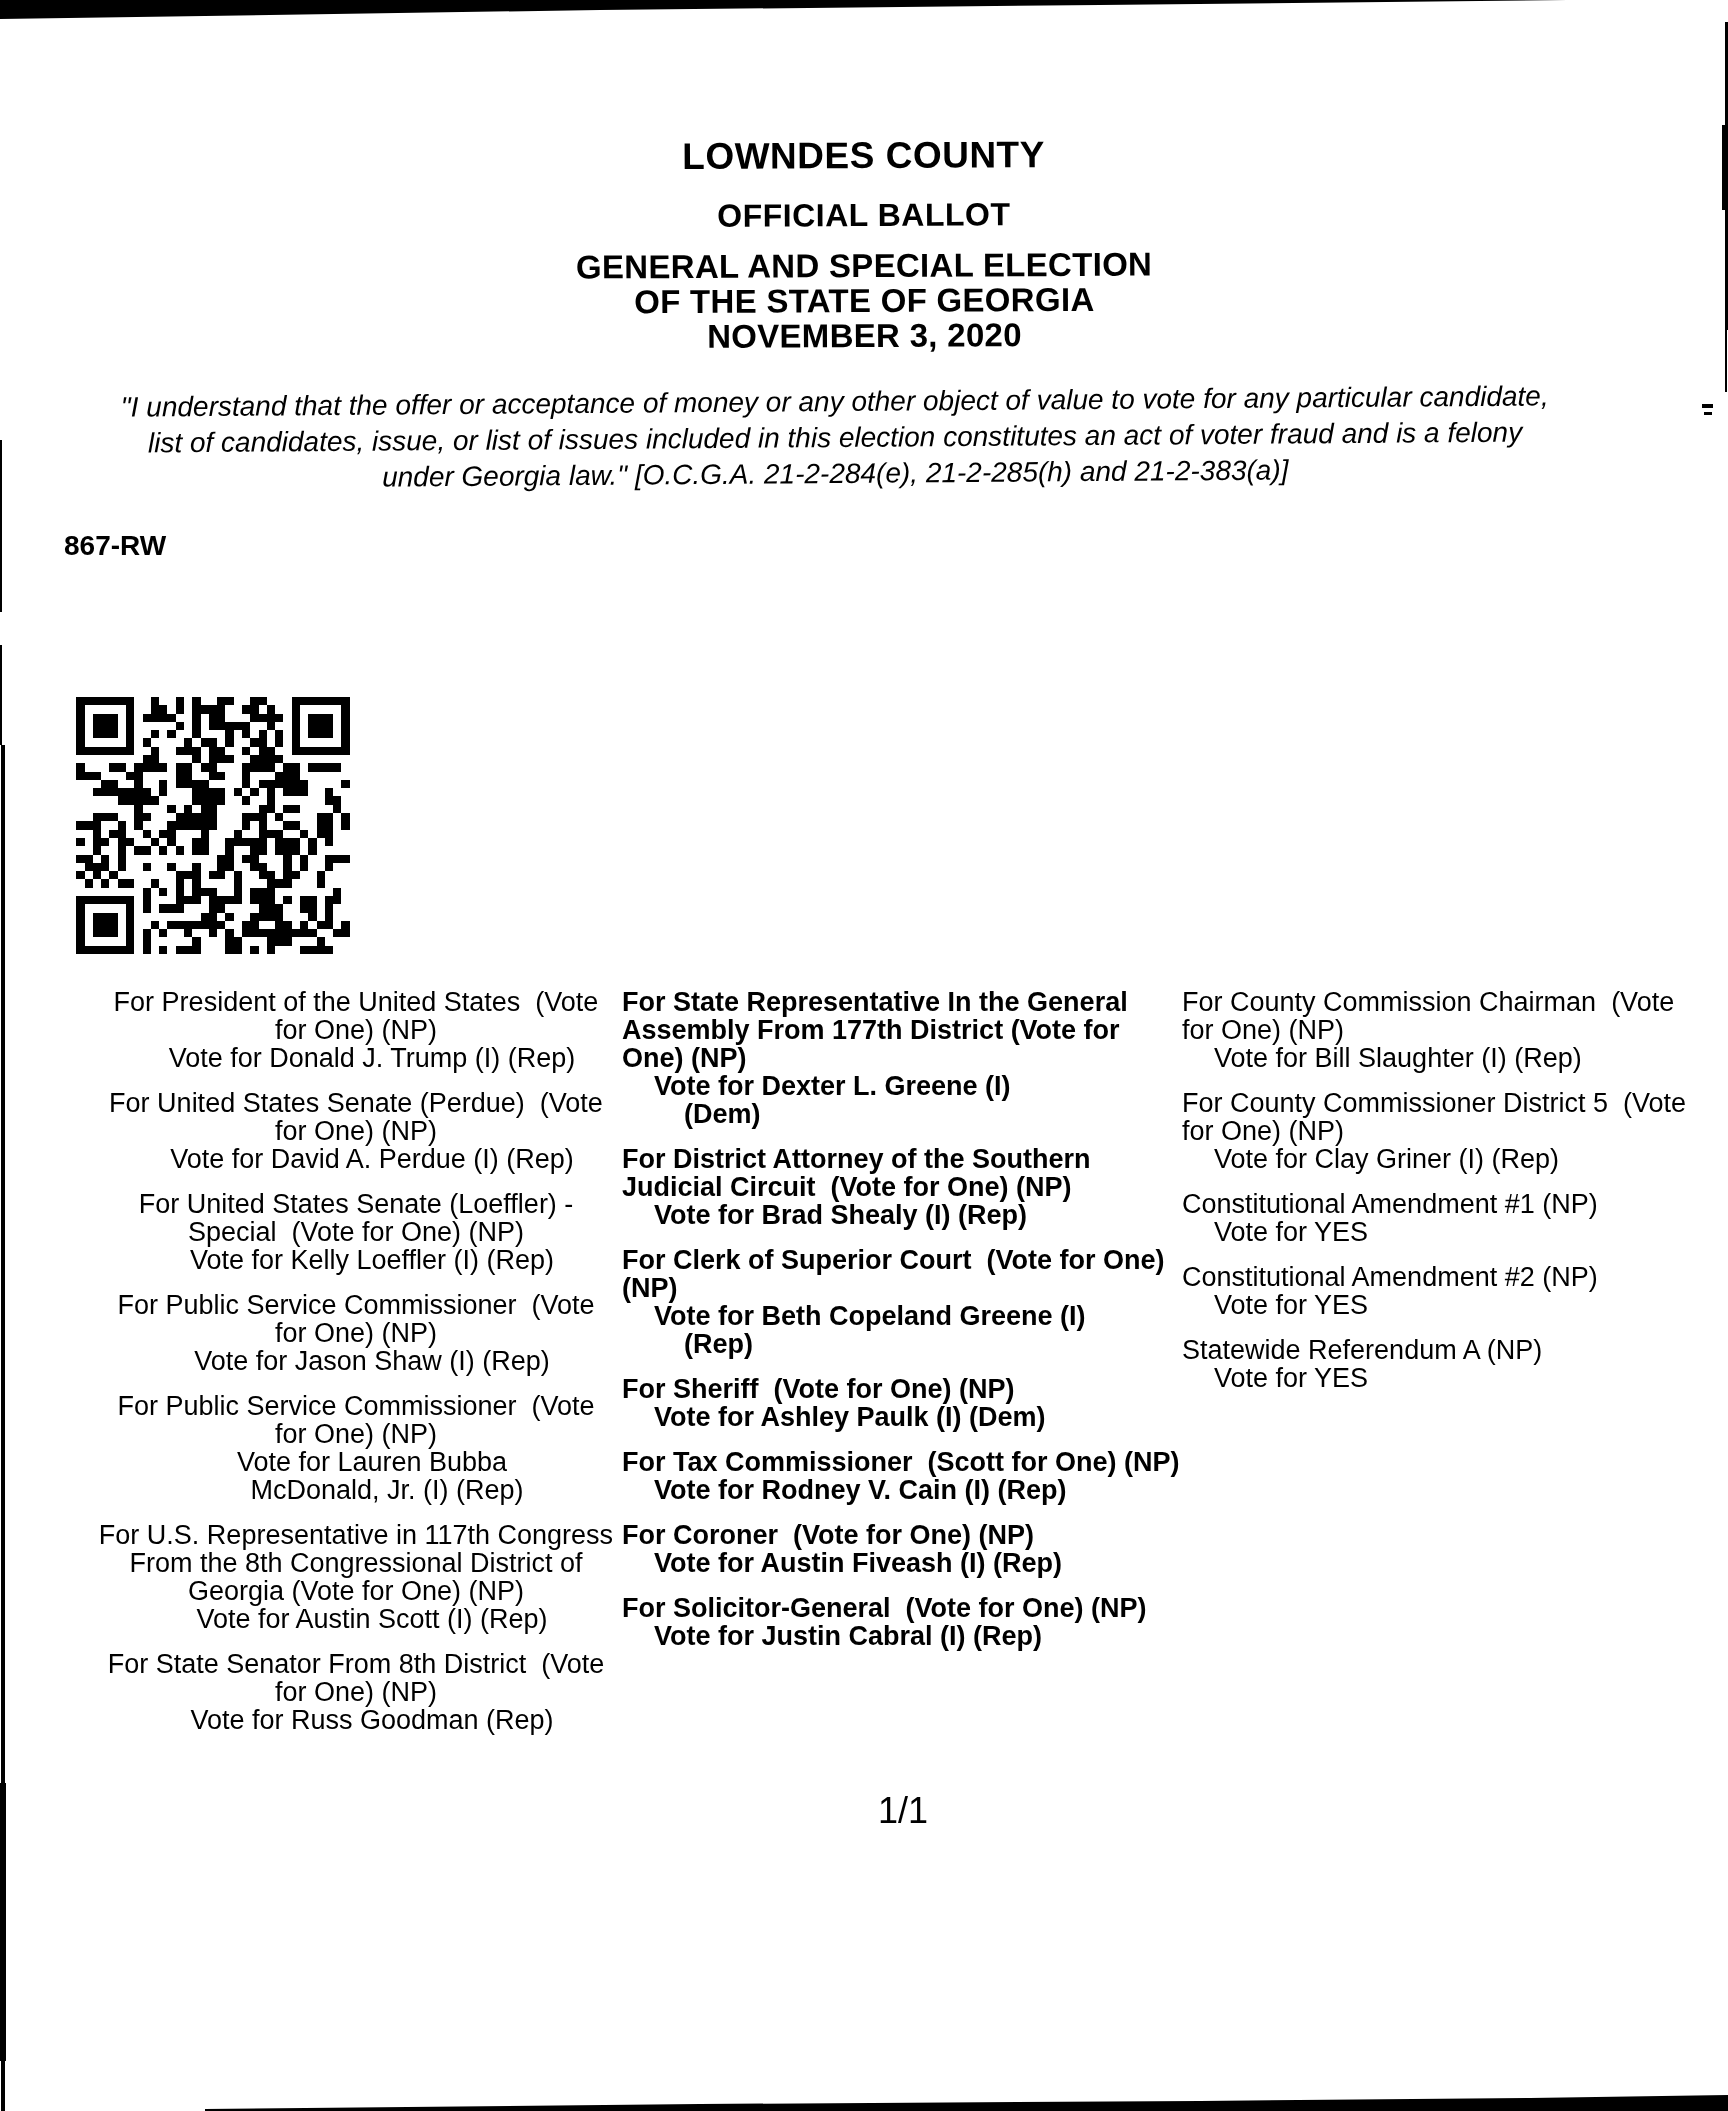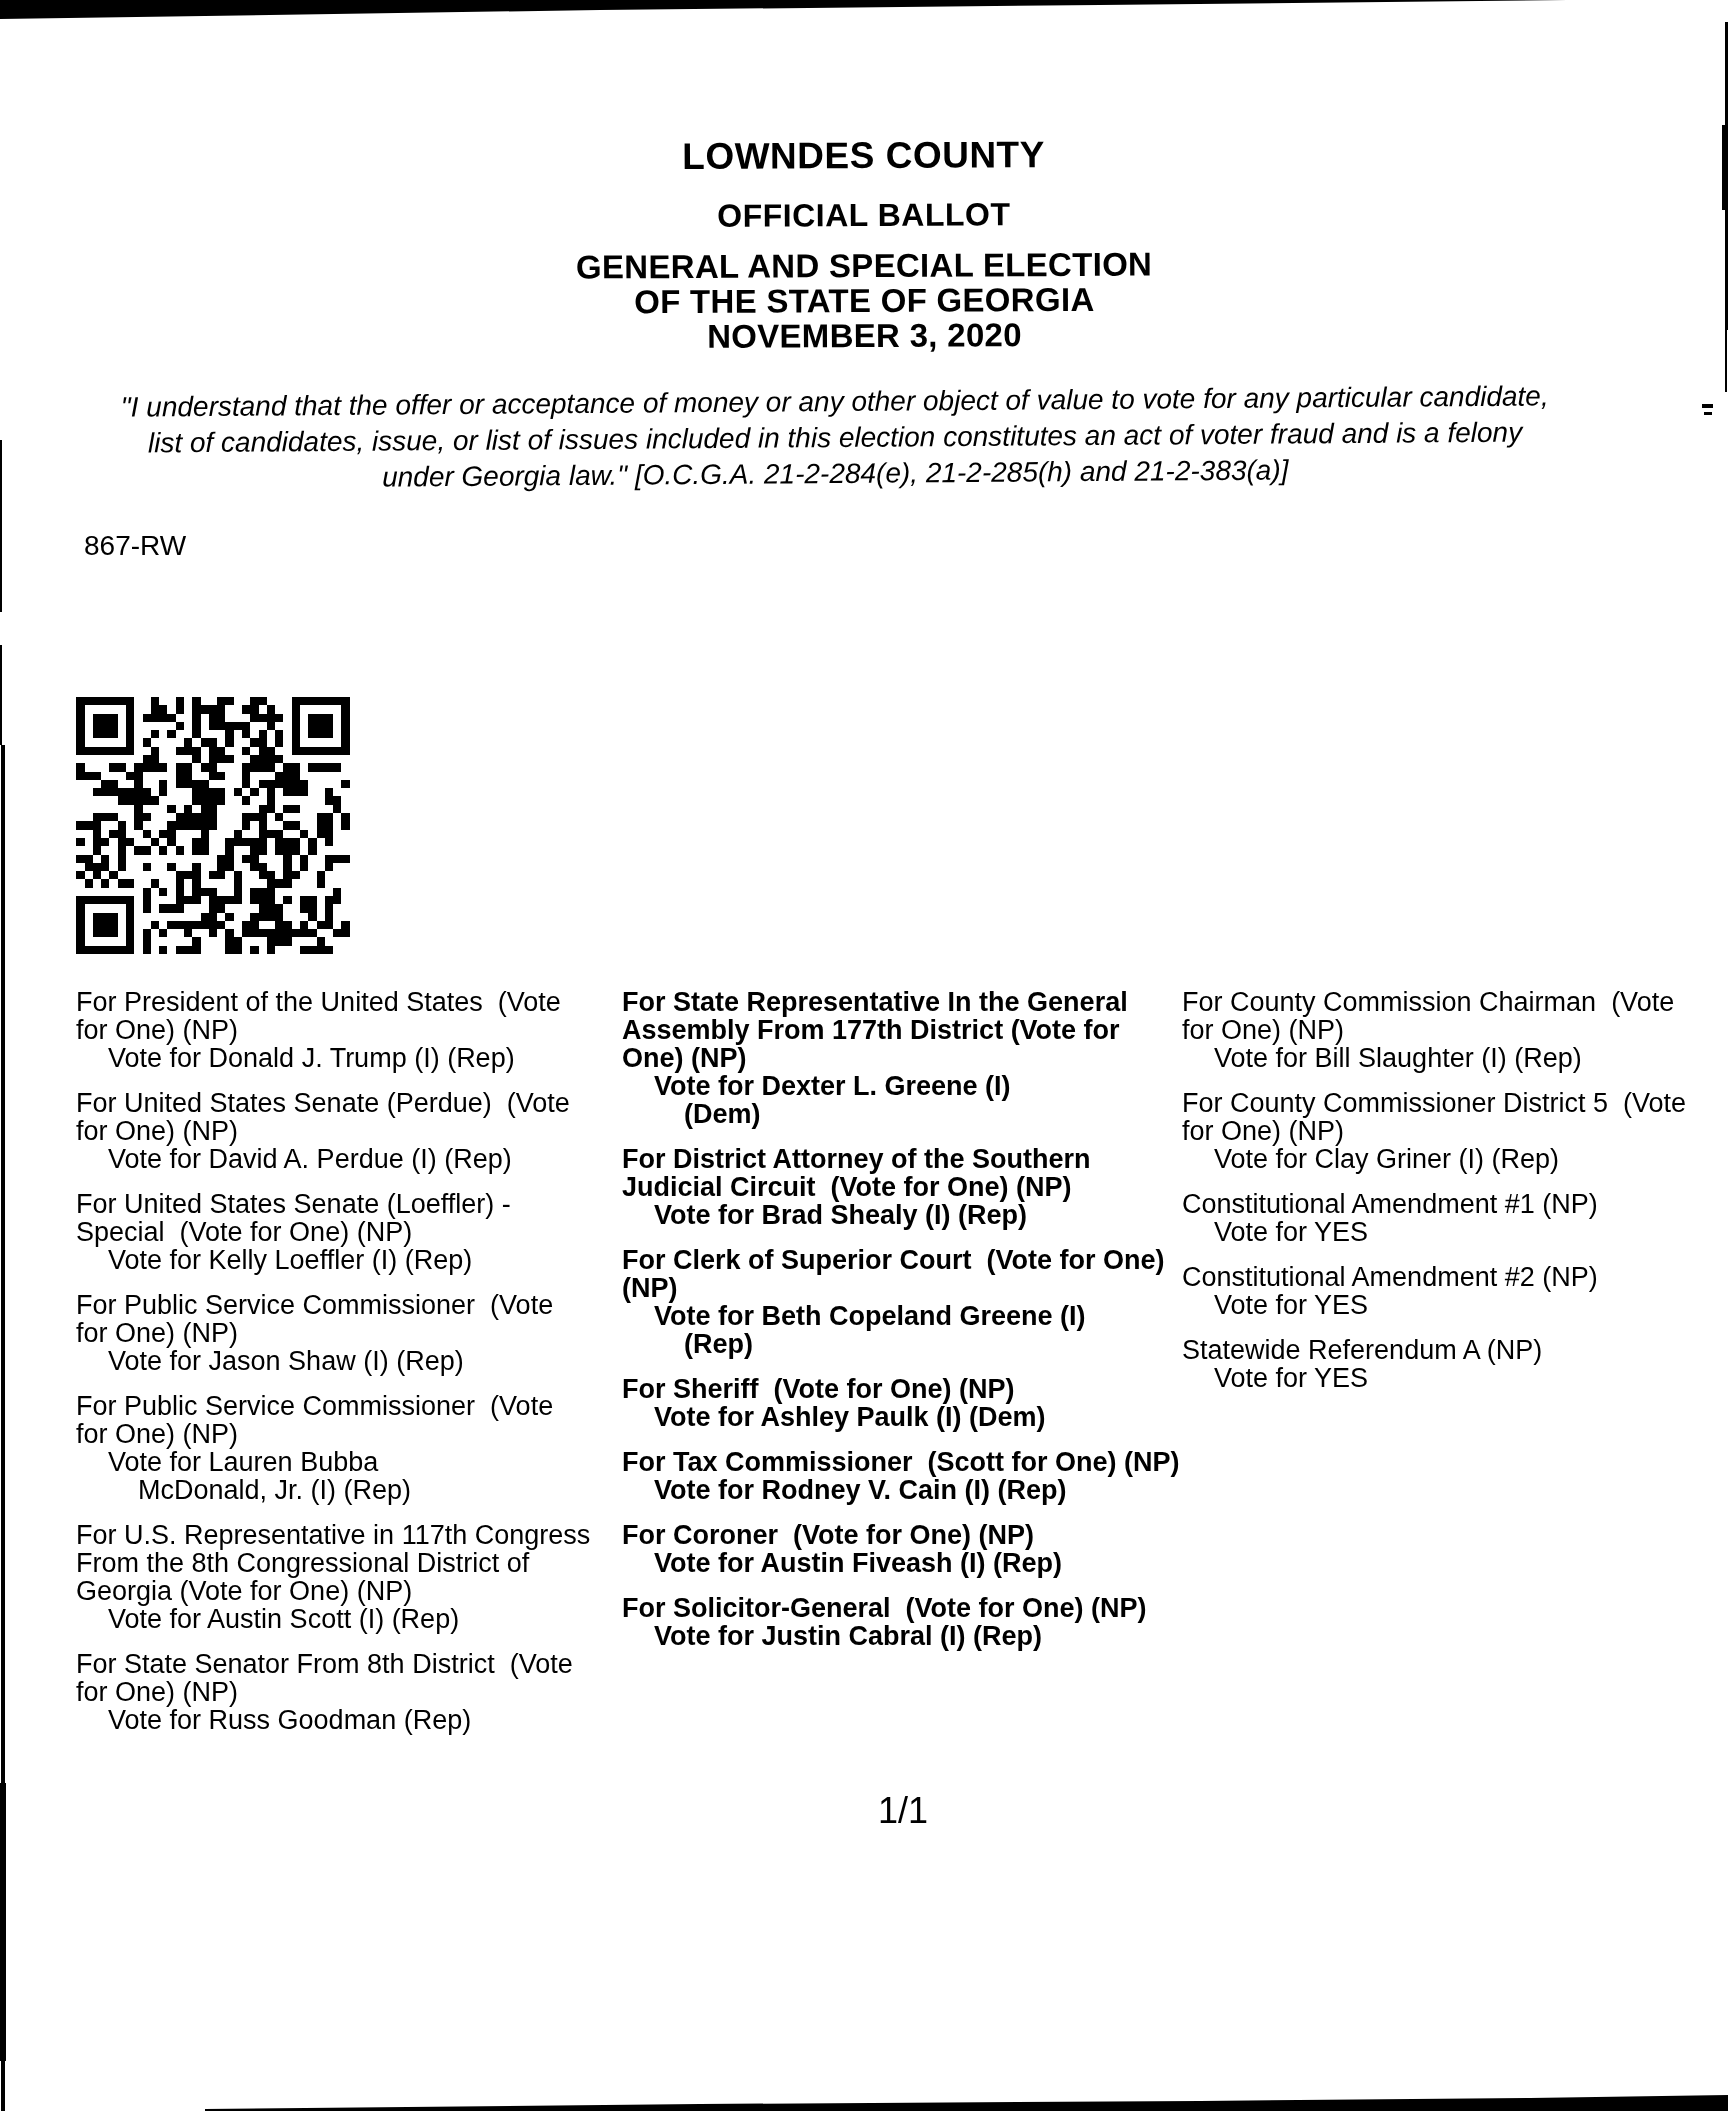--- a/index.html
+++ b/index.html
@@ -18,27 +18,27 @@
   .h1{font-size:37px;font-weight:bold;line-height:40px;margin:0 0 22px 0;letter-spacing:.5px;}
   .h2{font-size:32px;font-weight:bold;line-height:34px;margin:0 0 16px 0;letter-spacing:.5px;}
   .h3line{font-size:33px;font-weight:bold;line-height:35px;letter-spacing:.3px;}
   
   .disclaimer{
     position:absolute;left:5px;top:384px;width:1660px;
     text-align:center;font-style:italic;font-size:28px;line-height:36px;
     transform:rotate(-0.45deg);transform-origin:center;
   }
   
-  .ballot-style{position:absolute;left:84px;top:530px;font-size:28px;}
+  .ballot-style{position:absolute;left:64px;top:530px;font-size:28px;font-weight:bold;}
   
   .qr{position:absolute;left:75px;top:697px;width:276px;height:257px;}
   .qr svg{display:block;width:100%;height:100%;shape-rendering:crispEdges;}
   
   .col{position:absolute;top:988px;width:560px;font-size:27px;line-height:28px;}
-  .col1{left:76px;}
+  .col1{left:76px;text-align:center;}
   .col2{left:622px;font-weight:bold;}
   .col3{left:1182px;}
   .contest{margin:0 0 17px 0;}
   .office{white-space:pre;}
   .vote{white-space:pre;padding-left:62px;text-indent:-30px;}
   
   .page-number{position:absolute;left:878px;top:1790px;font-size:36px;}
   
   .art{position:absolute;background:#000;}
   .overlay{position:absolute;left:0;top:0;pointer-events:none;}

